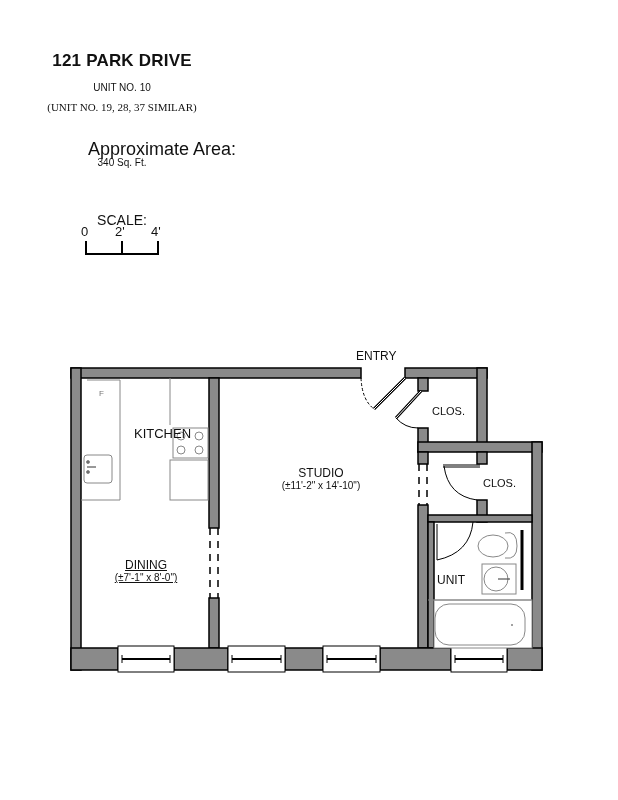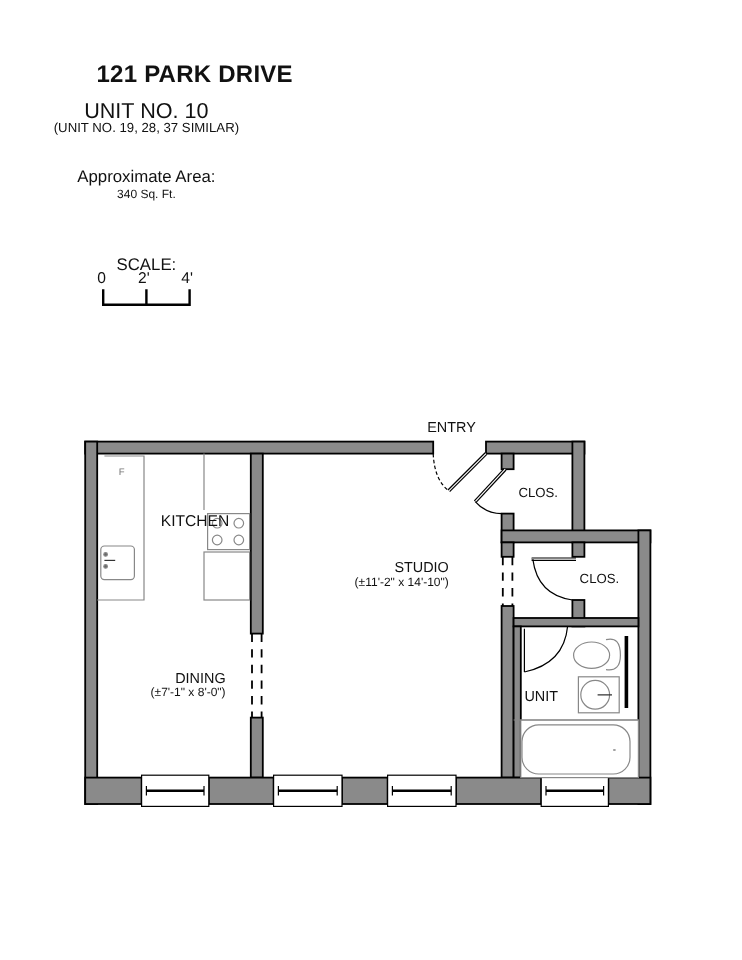--- a/index.html
+++ b/index.html
@@ -1,27 +1,27 @@
 <!DOCTYPE html>
 <html><head>
 <meta charset="utf-8">
 <style>
   html, body { margin: 0; padding: 0; background: #ffffff; }
   body { width: 618px; height: 800px; position: relative; overflow: hidden;
          font-family: "Liberation Sans", "DejaVu Sans", sans-serif; color: #111; }
   .hdr { position: absolute; left: 0; width: 244px; text-align: center; }
-  .title { top: 51px; font-size: 20px; font-weight: bold; letter-spacing: 0.2px; text-align: right; }
-  .unit { top: 82px; font-size: 18px; }
-  .similar { top: 101px; font-size: 11px; }
-  .area-lbl { top: 139px; font-size: 14px; }
+  .title { top: 51px; font-size: 17px; font-weight: bold; letter-spacing: 0.2px; }
+  .unit { top: 82px; font-size: 10px; }
+  .similar { top: 101px; font-size: 11px; font-family: Liberation Serif, serif; }
+  .area-lbl { top: 139px; font-size: 18px; padding-left: 40px; }
   .area-val { top: 157px; font-size: 10px; }
   .scale-lbl { top: 196px; font-size: 14px; margin-top: 16px; }
   .scale-ticks { position: absolute; top: 224px; font-size: 13px; }
   svg.plan { position: absolute; left: 0; top: 0; }
-  .rlabel { position: absolute; text-align: right; font-size: 12px; white-space: nowrap; }
+  .rlabel { position: absolute; text-align: center; font-size: 12px; white-space: nowrap; }
   .rdim { font-size: 10px; display: block; }
 </style>
 </head>
 <body>
 
 <div class="hdr title">121 PARK DRIVE</div>
 <div class="hdr unit">UNIT NO. 10</div>
 <div class="hdr similar">(UNIT NO. 19, 28, 37 SIMILAR)</div>
 <div class="hdr area-lbl">Approximate Area:</div>
 <div class="hdr area-val">340 Sq. Ft.</div>
@@ -151,17 +151,17 @@
 
 <div class="rlabel" style="left:356px; top:349px;">ENTRY</div>
 <div class="rlabel" style="left:134px; top:401px; font-size:13px;margin-top:25px;">KITCHEN</div>
 <div class="rlabel" style="left:99px; top:389px; font-size:8px; color:#777;">F</div>
 <div class="rlabel" style="left:432px; top:405px; font-size:11px;">CLOS.</div>
 <div class="rlabel" style="left:483px; top:477px; font-size:11px;">CLOS.</div>
 <div class="rlabel" style="left:268px; top:466px; width:106px;">
   <span>STUDIO</span>
   <span class="rdim">(±11'-2" x 14'-10")</span>
 </div>
-<div class="rlabel" style="left:104px; top:558px; width:84px;">
+<div class="rlabel" style="left:104px; top:558px; width:84px;text-decoration:underline;">
   <span>DINING</span>
   <span class="rdim">(±7'-1" x 8'-0")</span>
 </div>
 <div class="rlabel" style="left:437px; top:573px;">UNIT</div>
 
 </body></html>

